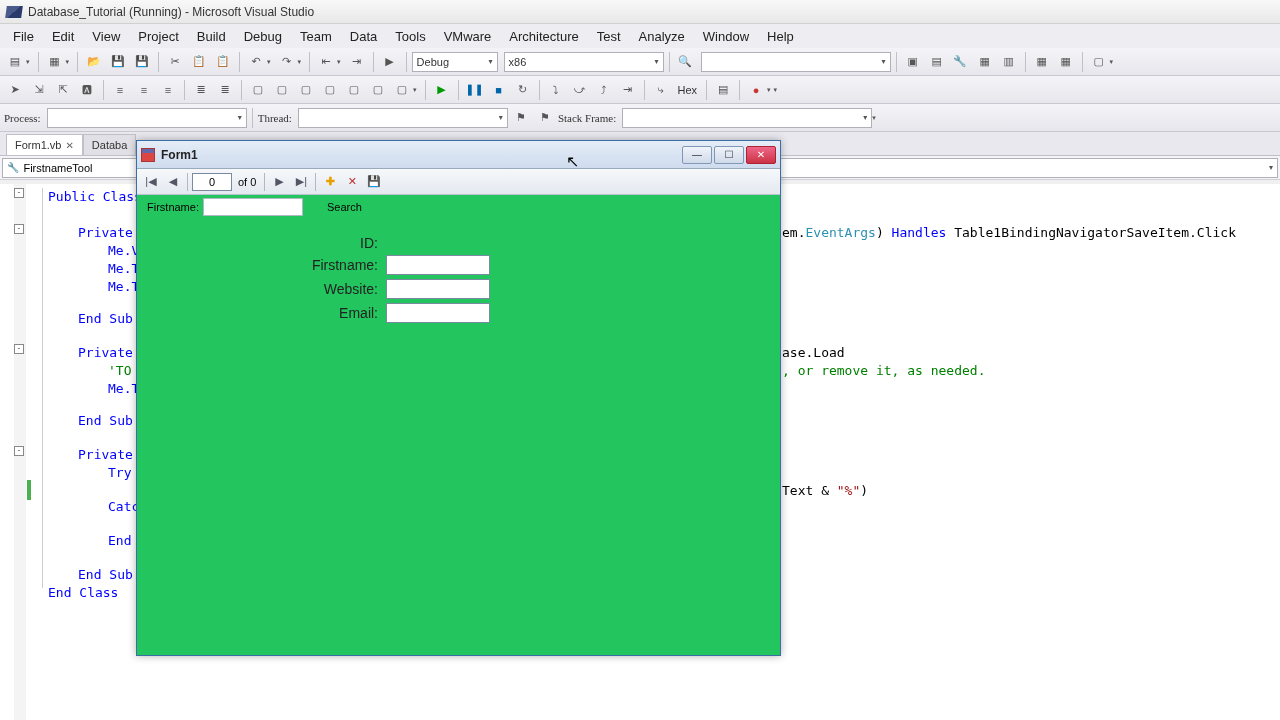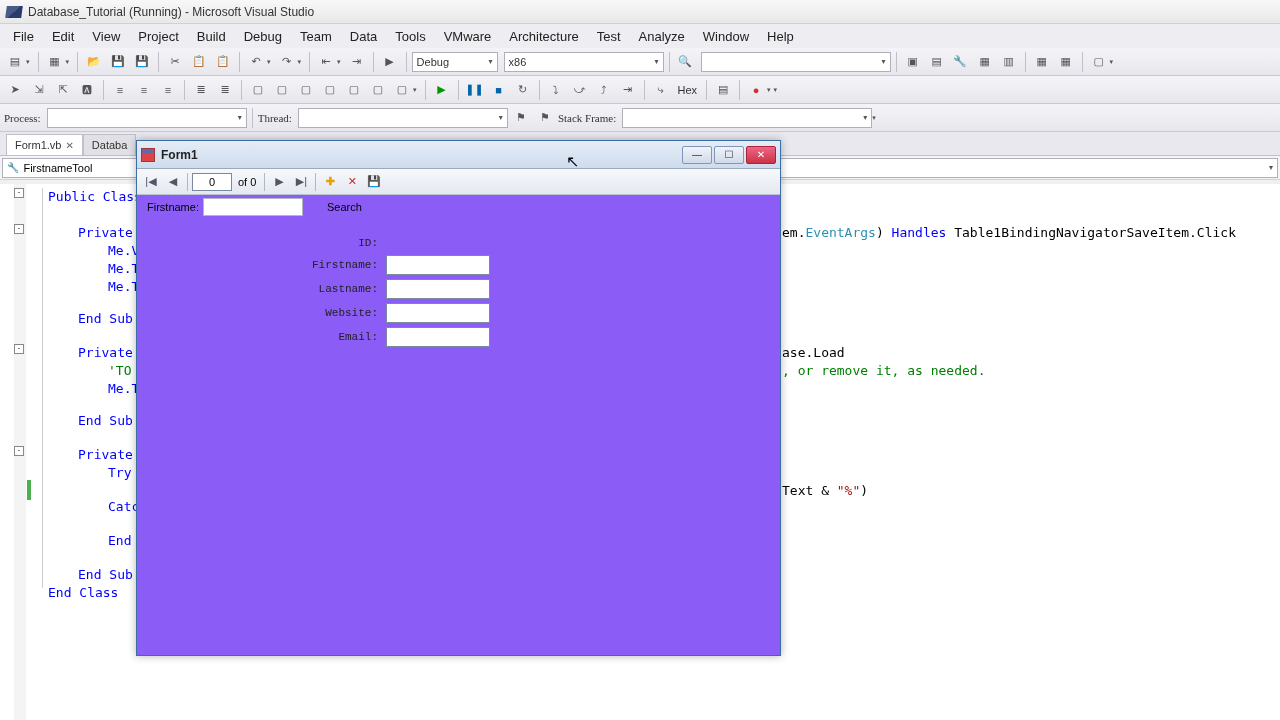--- a/index.html
+++ b/index.html
@@ -136,21 +136,21 @@
   .kw { color: #0000ff; }
   .str { color: #a31515; }
   .cmnt { color: #008000; }
   .type { color: #2b91af; }
 
   
   .form-window {
     position: absolute;
     left: 136px; top: 140px;
     width: 645px; height: 516px;
-    background: #8b5cf6;
+    background: #22c55e;
     border: 1px solid #3a6ea5;
     box-shadow: 0 0 8px rgba(0,0,0,0.3);
     z-index: 100;
   }
   .form-titlebar {
     height: 28px;
     background: linear-gradient(to bottom, #e4ecf7, #cfdcee);
     border-bottom: 1px solid #9ab;
     display: flex;
     align-items: center;
@@ -226,21 +226,21 @@
   .details {
     padding: 12px 60px;
   }
   .field-row {
     display: flex;
     align-items: center;
     margin: 4px 0;
     justify-content: flex-end;
     padding-right: 230px;
   }
-  .field-label { font-size: 11px; color: #222; margin-right: 8px; font-family: Liberation Mono, monospace; }
+  .field-label { font-size: 14px; color: #222; margin-right: 8px; }
   .field-input {
     width: 104px; height: 20px;
     border: 1px solid #7a8aa0;
     background: #fff;
   }
   .field-id-val { width: 104px; height: 16px; font-size: 11px; }
 
   
   .dgv {
     position: absolute;
@@ -518,24 +518,20 @@
   <div class="details">
     <div class="field-row">
       <span class="field-label">ID:</span>
       <span class="field-id-val"></span>
     </div>
     <div class="field-row">
       <span class="field-label">Firstname:</span>
       <input class="field-input" style="">
     </div>
     <div class="field-row">
-      <span class="field-label">Lastname:</span>
-      <input class="field-input" style="">
-    </div>
-    <div class="field-row">
       <span class="field-label">Website:</span>
       <input class="field-input" style="">
     </div>
     <div class="field-row">
       <span class="field-label">Email:</span>
       <input class="field-input" style="">
     </div>
   </div>
 
 </div>

